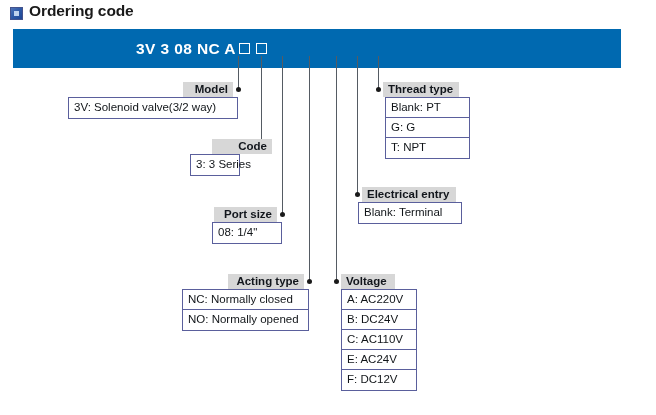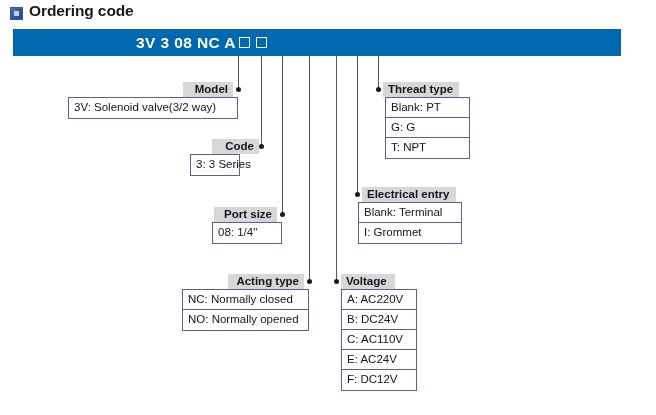--- a/index.html
+++ b/index.html
@@ -46,21 +46,21 @@
     letter-spacing: -0.1px;
     white-space: nowrap;
   }
 
   
   .banner {
     position: absolute;
     left: 13px;
     top: 29px;
     width: 608px;
-    height: 27px;
+    height: 39px;
     background: #0069b0;
   }
   .banner-code {
     position: absolute;
     left: 0;
     top: 0;
     width: 100%;
     height: 100%;
     display: flex;
     align-items: center;
@@ -156,21 +156,21 @@
   <div class="lead" style="left:357px; top:56px; height:139px;"></div>
   <div class="lead" style="left:378px; top:56px; height:34px;"></div>
 
   <div class="dot" style="left:236px; top:87px;"></div>
   <div class="glabel r" style="left:183px; top:82px; width:50px;">Model</div>
   <div class="vbox" style="left:68px; top:97px; width:170px;">
     <div class="vrow">3V: Solenoid valve(3/2 way)</div>
   </div>
 
   <div class="dot" style="left:259px; top:144px;"></div>
-  <div class="glabel r" style="left:212px; top:139px; width:47px;">Code</div>
+  <div class="glabel r" style="left:212px; top:139px; width:60px;">Code</div>
   <div class="vbox" style="left:190px; top:154px; width:50px;">
     <div class="vrow">3: 3 Series</div>
   </div>
 
   <div class="dot" style="left:280px; top:212px;"></div>
   <div class="glabel r" style="left:214px; top:207px; width:63px;">Port size</div>
   <div class="vbox" style="left:212px; top:222px; width:70px;">
     <div class="vrow">08: 1/4"</div>
   </div>
 
@@ -188,21 +188,20 @@
     <div class="vrow">B: DC24V</div>
     <div class="vrow">C: AC110V</div>
     <div class="vrow">E: AC24V</div>
     <div class="vrow">F: DC12V</div>
   </div>
 
   <div class="dot" style="left:355px; top:192px;"></div>
   <div class="glabel" style="left:362px; top:187px; width:94px;">Electrical entry</div>
   <div class="vbox" style="left:358px; top:202px; width:104px;">
     <div class="vrow">Blank: Terminal</div>
-    <div class="vrow">I: Grommet</div>
   </div>
 
   <div class="dot" style="left:376px; top:87px;"></div>
   <div class="glabel" style="left:383px; top:82px; width:76px;">Thread type</div>
   <div class="vbox" style="left:385px; top:97px; width:85px;">
     <div class="vrow">Blank: PT</div>
     <div class="vrow">G: G</div>
     <div class="vrow">T: NPT</div>
   </div>
 

